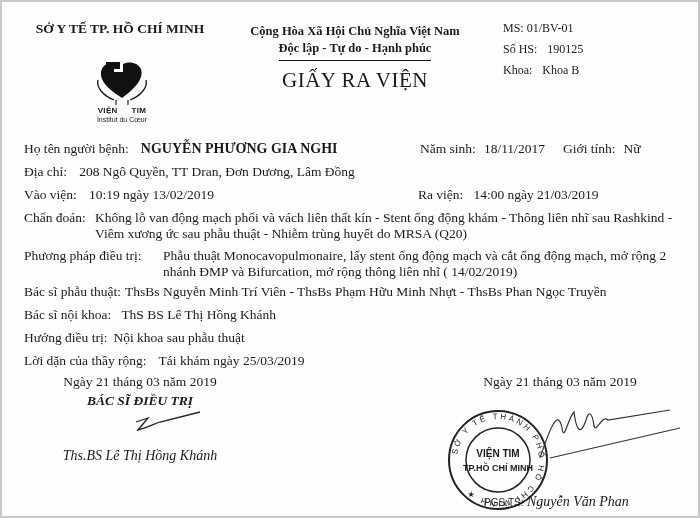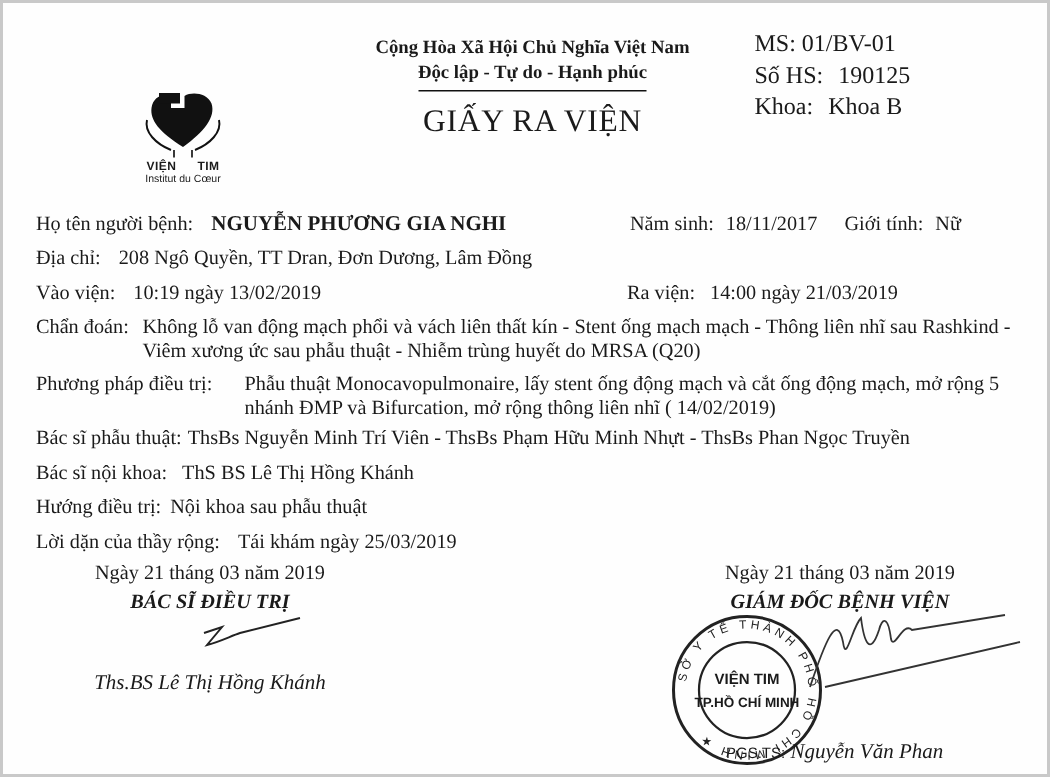--- a/index.html
+++ b/index.html
@@ -13,40 +13,41 @@
     }
     .abs { position: absolute; white-space: nowrap; }
     .hdr-left { left: 0; top: 21px; width: 240px; text-align: center; font-weight: bold; font-size: 13.5px; line-height: 16px; }
     .logo { position: absolute; left: 92px; top: 58px; width: 60px; height: 70px; }
     .logo-text1 { position: absolute; left: 0; top: 48px; width: 60px; text-align: center; font-family: "Liberation Sans", sans-serif; font-weight: bold; font-size: 8px; letter-spacing: 0.3px; }
     .logo-text1 .gap { display: inline-block; width: 14px; }
     .logo-text2 { position: absolute; left: 0; top: 58px; width: 60px; text-align: center; font-family: "Liberation Sans", sans-serif; font-size: 7px; }
     .hdr-center { left: 230px; top: 23px; width: 250px; text-align: center; font-weight: bold; font-size: 12.5px; line-height: 17px; }
     .motto { display: inline-block; border-bottom: 1px solid #111; padding-bottom: 3px; }
     .title { left: 230px; top: 68px; width: 250px; text-align: center; font-size: 21px; letter-spacing: 0.5px; }
-    .meta { left: 503px; font-size: 16px; }
+    .meta { left: 503px; font-size: 12px; }
     .meta .v { display: inline-block; margin-left: 10px; }
     .row { left: 24px; font-size: 13.5px; }
     .row .lbl { display: inline-block; }
     .row .v { margin-left: 8px; }
     .bold { font-weight: bold; }
     .indent { left: 95px; font-size: 13.5px; }
     .indent2 { left: 163px; font-size: 13.5px; }
     .sig-block { text-align: center; font-size: 13.5px; }
     .sig-title { font-weight: bold; font-style: italic; }
     .sig-name { font-style: italic; font-size: 14px; }
     .stamp { position: absolute; left: 446px; top: 408px; width: 104px; height: 104px; }
     svg { display: block; }
   </style>
 </head>
 <body>
 
 <div class="frame"></div>
 
 <div class="abs hdr-left">
+  <div>SỞ Y TẾ TP. HỒ CHÍ MINH</div>
 </div>
 
 <div class="logo">
   <svg width="60" height="48" viewBox="0 0 60 48">
     <path d="M30 40 C14 30 8 22 9 14 C10 7 16 4 22 6 L22 14 L31 14 L31 6 C36 3 46 4 49 11 C52 20 44 30 30 40 Z" fill="#111"></path>
     <path d="M14 4 L28 4 L28 11 L14 11 Z" fill="#111"></path>
     <path d="M6 22 C4 30 12 38 22 42" stroke="#111" stroke-width="1.3" fill="none"></path>
     <path d="M54 22 C56 30 48 38 38 42" stroke="#111" stroke-width="1.3" fill="none"></path>
     <path d="M24 42 L24 47 M36 42 L36 47" stroke="#111" stroke-width="1.1"></path>
   </svg>
@@ -88,25 +89,25 @@
 </div>
 
 <div class="abs row" style="top:187px;">
   <span>Vào viện:</span><span class="v" style="margin-left:12px;">10:19 ngày 13/02/2019</span>
 </div>
 <div class="abs row" style="left:418px;top:187px;">
   <span>Ra viện:</span><span class="v" style="margin-left:10px;">14:00 ngày 21/03/2019</span>
 </div>
 
 <div class="abs row" style="top:210px;">Chẩn đoán:</div>
-<div class="abs indent" style="top:210px;">Không lỗ van động mạch phổi và vách liên thất kín - Stent ống mạch mạch - Thông liên nhĩ sau Rashkind -</div>
+<div class="abs indent" style="top:210px;">Không lỗ van động mạch phổi và vách liên thất kín - Stent ống động khám - Thông liên nhĩ sau Rashkind -</div>
 <div class="abs indent" style="top:226px;">Viêm xương ức sau phẫu thuật - Nhiễm trùng huyết do MRSA (Q20)</div>
 
 <div class="abs row" style="top:248px;">Phương pháp điều trị:</div>
-<div class="abs indent2" style="top:248px;">Phẫu thuật Monocavopulmonaire, lấy stent ống động mạch và cắt ống động mạch, mở rộng 5</div>
+<div class="abs indent2" style="top:248px;">Phẫu thuật Monocavopulmonaire, lấy stent ống động mạch và cắt ống động mạch, mở rộng 2</div>
 <div class="abs indent2" style="top:264px;">nhánh ĐMP và Bifurcation, mở rộng thông liên nhĩ ( 14/02/2019)</div>
 
 <div class="abs row" style="top:284px;">
   <span>Bác sĩ phẫu thuật:</span><span class="v" style="margin-left:4px;">ThsBs Nguyễn Minh Trí Viên - ThsBs Phạm Hữu Minh Nhựt - ThsBs Phan Ngọc Truyền</span>
 </div>
 <div class="abs row" style="top:307px;">
   <span>Bác sĩ nội khoa:</span><span class="v" style="margin-left:10px;">ThS BS Lê Thị Hồng Khánh</span>
 </div>
 <div class="abs row" style="top:330px;">
   <span>Hướng điều trị:</span><span class="v" style="margin-left:6px;">Nội khoa sau phẫu thuật</span>
@@ -119,21 +120,20 @@
   <div>Ngày 21 tháng 03 năm 2019</div>
   <div class="sig-title" style="margin-top:3px;">BÁC SĨ ĐIỀU TRỊ</div>
 </div>
 <svg class="abs" style="left:130px;top:410px;" width="72" height="26" viewBox="0 0 72 26">
   <path d="M6 12 L18 8 L8 20 C16 18 24 14 30 12 L70 2" stroke="#222" stroke-width="1.3" fill="none"></path>
 </svg>
 <div class="abs sig-name" style="left:40px;top:448px;width:200px;text-align:center;">Ths.BS Lê Thị Hồng Khánh</div>
 
 <div class="abs sig-block" style="left:460px;top:374px;width:200px;">
   <div>Ngày 21 tháng 03 năm 2019</div>
-  <div class="sig-title" style="margin-top:3px;">GIÁM ĐỐC BỆNH VIỆN</div>
 </div>
 
 <div class="stamp">
   <svg width="104" height="104" viewBox="0 0 104 104">
     <circle cx="52" cy="52" r="49" stroke="#222" stroke-width="2" fill="none"></circle>
     <circle cx="52" cy="52" r="32" stroke="#222" stroke-width="1.5" fill="none"></circle>
     <defs>
         <path id="ring" d="M52 52 m-41 0 a41 41 0 1 1 82 0 a41 41 0 1 1 -82 0"></path>
       </defs>
     <text font-family="Liberation Sans, sans-serif" font-size="8" fill="#222" letter-spacing="2.5">

